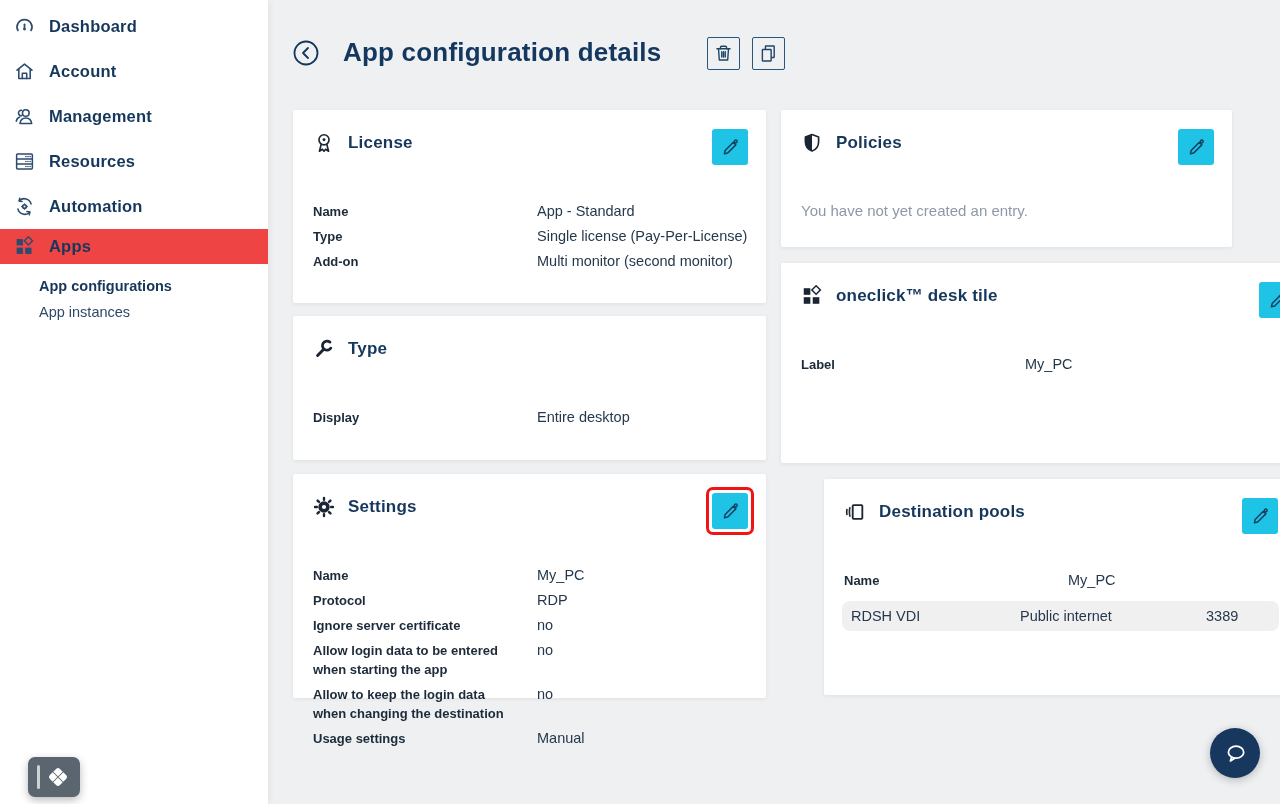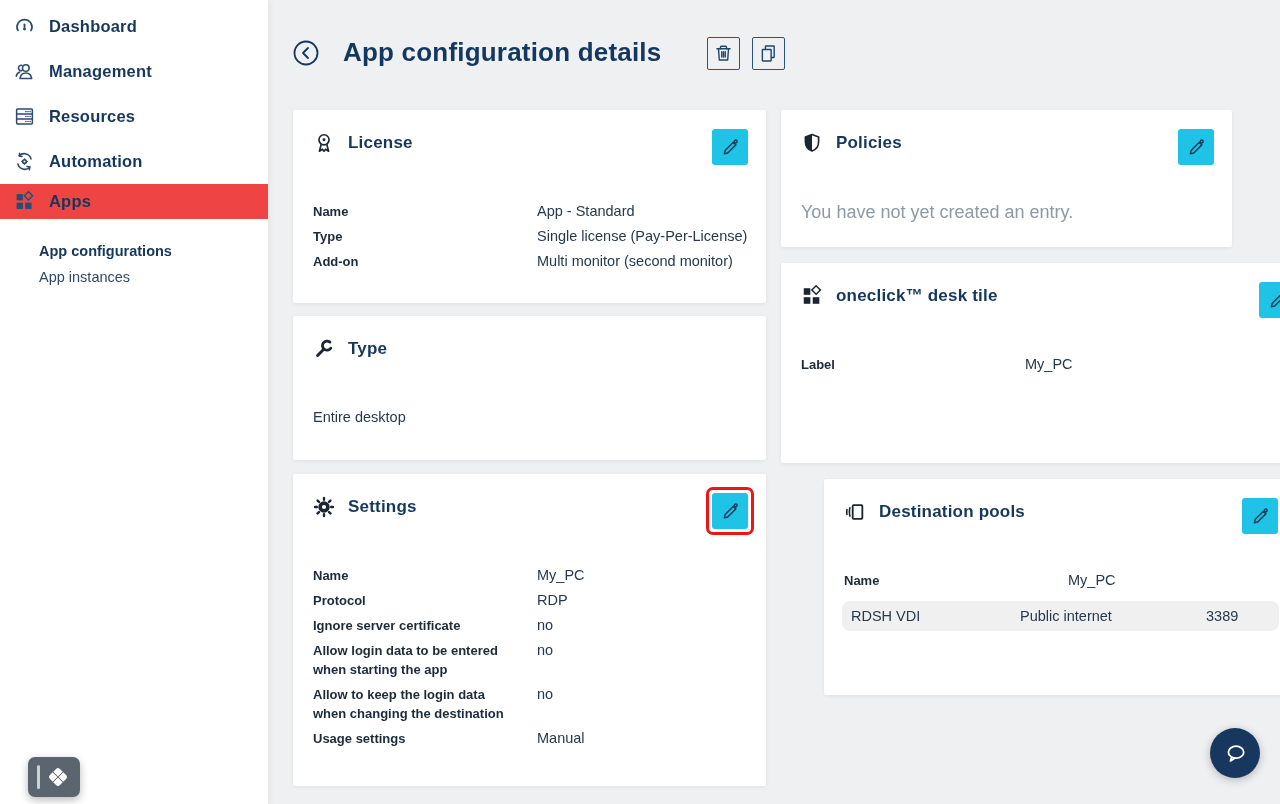--- a/index.html
+++ b/index.html
@@ -16,21 +16,21 @@
     background:#ffffff; box-shadow:2px 0 6px rgba(0,0,0,0.05); z-index:2;
     padding-top:4px;
   }
   .nav-item {
     height:45px; display:flex; align-items:center; gap:14px;
     padding-left:14px; cursor:pointer;
     font-size:16.5px; font-weight:700; color:#16375c; letter-spacing:.2px;
   }
   .nav-item.active { height:35px; background:#ef4444; }
   .nav-item svg { width:21px; height:21px; flex:0 0 21px; color:#2b4b6f; }
-  .subnav { padding:9px 0 0 39px;margin-top:10px; }
+  .subnav { padding:9px 0 0 39px; }
   .subnav-item { height:26px; display:flex; align-items:center; font-size:14.5px; cursor:pointer; color:#2d4a68; }
   .subnav-item.active { font-weight:700; color:#16375c; }
 
   
   .back-btn {
     position:absolute; left:292px; top:39px; width:28px; height:28px;
     background:transparent; border:none; color:#12365c; cursor:pointer; padding:0;
   }
   .back-btn svg { width:28px; height:28px; }
   .page-title {
@@ -46,21 +46,21 @@
   #btn-delete { left:707px; }
   #btn-copy { left:752px; }
 
   
   .card {
     position:absolute; background:#ffffff; border-radius:2px;
     box-shadow:0 1px 4px rgba(0,0,0,0.07);
   }
   #card-license  { left:293px; top:110px; width:473px; height:193px; }
   #card-type     { left:293px; top:316px; width:473px; height:144px; }
-  #card-settings { left:293px; top:474px; width:473px; height:312px; }
+  #card-settings { left:293px; top:474px; width:473px; height:224px; }
   #card-policies { left:781px; top:110px; width:451px; height:137px; }
   #card-desktile { left:781px; top:263px; width:532px; height:200px; }
   #card-pools    { left:808px; top:479px; width:472px; height:216px;margin-left:16px; }
 
   .card-head { position:absolute; left:20px; top:22px; display:flex; align-items:center; gap:13px; }
   .card-head svg { width:22px; height:22px; color:#1b2634; }
   .card-title { font-size:17px; font-weight:700; color:#16375c; letter-spacing:.2px; }
 
   .edit-btn {
     position:absolute; top:19px; right:18px; width:36px; height:36px;
@@ -74,21 +74,21 @@
   }
 
   .rows { position:absolute; left:20px; right:18px; top:92px; }
   .row { display:flex; margin-bottom:6px; }
   .row .lbl {
     width:224px; flex:0 0 224px; padding-right:16px;
     font-size:13px; font-weight:700; color:#1c2a39; line-height:19px;
   }
   .row .val { font-size:14.5px; color:#26394c; line-height:19px; }
 
-  .empty-text { position:absolute; left:20px; top:92px; font-size:18px; color:#8d99a6; }
+  .empty-text { position:absolute; left:20px; top:92px; font-size:15px; color:#8d99a6; }
 
   
   .pool-table { position:absolute; left:18px; right:17px; top:122px; }
   .pt-row { display:grid; grid-template-columns:169px 186px 1fr; align-items:center; }
   .pt-head { height:32px; }
   .pt-head > div { font-size:14.5px; font-weight:700; color:#1c2a39; padding-left:9px; }
   .pt-data { height:30px; background:#f0f0f1; cursor:pointer;border-radius:8px; }
   .pt-data > div { font-size:14.5px; color:#26394c; padding-left:9px; }
 
   
@@ -111,20 +111,28 @@
 <body>
 
 <nav class="sidebar">
   <div class="nav-item">
     <svg viewBox="0 0 24 24" fill="none" stroke="currentColor" stroke-width="2" stroke-linecap="round">
       <path d="M4.5 16.5a8.5 8.5 0 1 1 15 0"></path>
         <path d="M12 9.5v3.2"></path>
         <circle cx="12" cy="14.8" r="1.7" fill="currentColor" stroke="none"></circle>
     </svg>
     <span>Dashboard</span>
+  </div>
+  <div class="nav-item">
+    <svg viewBox="0 0 24 24" fill="none" stroke="currentColor" stroke-width="1.8" stroke-linecap="round" stroke-linejoin="round">
+      <path d="M3.5 10.5L12 3.5l8.5 7"></path>
+        <path d="M5.5 9.5V20h13V9.5"></path>
+        <path d="M9.5 20v-6h5v6"></path>
+    </svg>
+    <span>Account</span>
   </div>
   <div class="nav-item">
     <svg viewBox="0 0 24 24" fill="none" stroke="currentColor" stroke-width="1.8" stroke-linecap="round" stroke-linejoin="round">
       <circle cx="13.5" cy="8" r="3.8"></circle>
         <path d="M6.8 20c.6-4.2 3.3-6.3 6.7-6.3s6.1 2.1 6.7 6.3z"></path>
         <path d="M8.6 4.9a3.1 3.1 0 1 0 .3 6.1"></path>
         <path d="M2.6 17.3c.5-2.6 1.9-4.1 4-4.7"></path>
     </svg>
     <span>Management</span>
   </div>
@@ -228,20 +236,21 @@
 <section class="card" id="card-type">
   <div class="card-head">
     <svg viewBox="0 0 24 24" fill="none" stroke="currentColor" stroke-linecap="round">
       <path d="M18.5 4.5a5 5 0 1 0 1 6.5" stroke-width="3"></path>
         <path d="M11.5 12.5L5 19" stroke-width="3.2"></path>
     </svg>
     <span class="card-title">Type</span>
   </div>
   <div class="rows">
     <div class="row">
+      <div class="lbl">Display</div>
       <div class="val">Entire desktop</div>
     </div>
   </div>
 </section>
 
 <section class="card" id="card-settings">
   <div class="card-head">
     <svg viewBox="0 0 24 24">
       <path d="M12 4.2v-2M12 21.8v-2M4.2 12h-2M21.8 12h-2M6.5 6.5L5 5M19 19l-1.5-1.5M17.5 6.5L19 5M5 19l1.5-1.5" stroke="currentColor" stroke-width="2.6" stroke-linecap="round"></path>
       <circle cx="12" cy="12" r="6.2" fill="currentColor"></circle>

